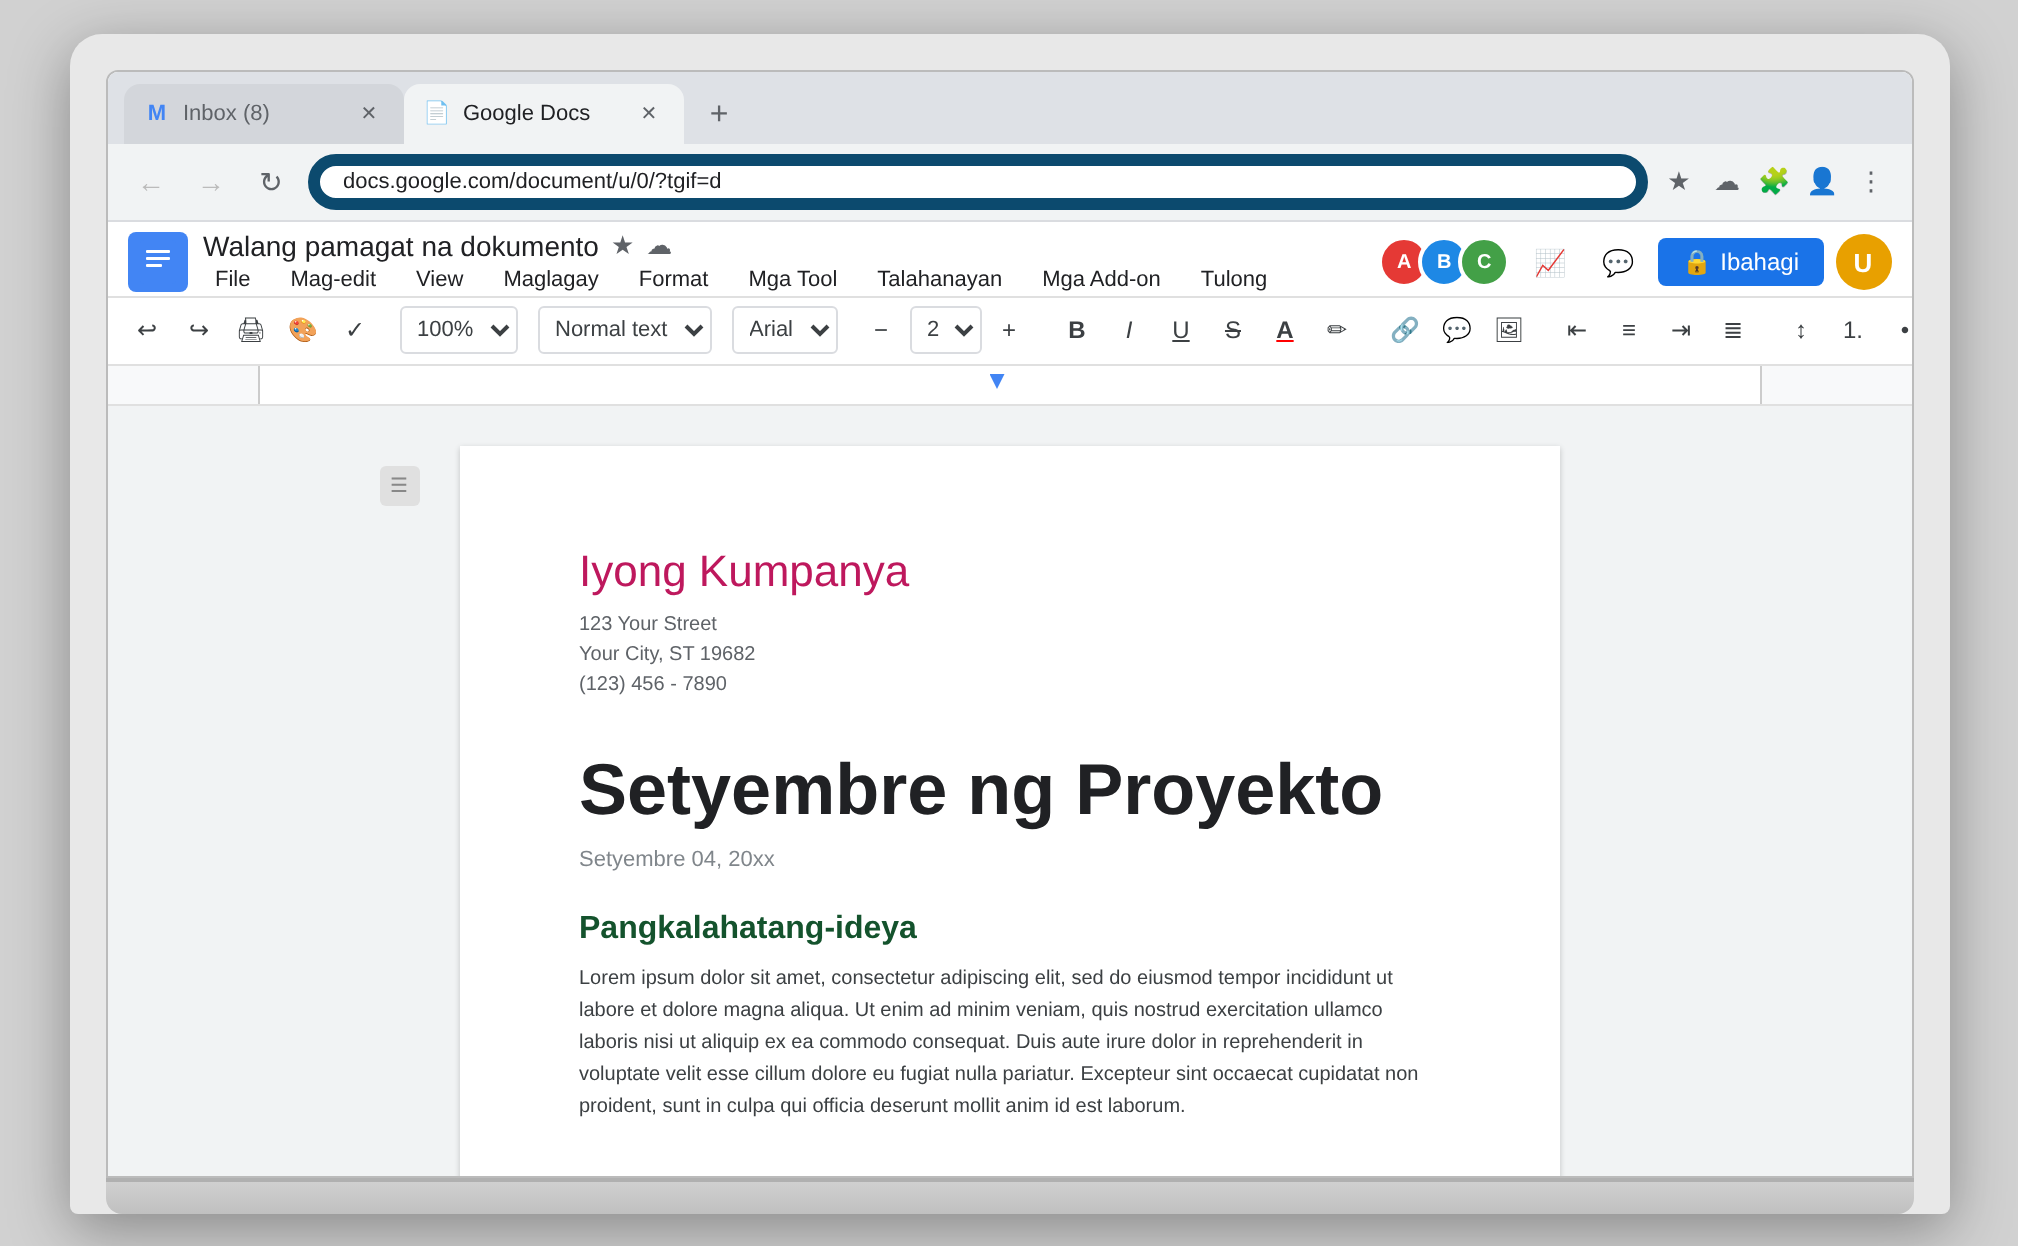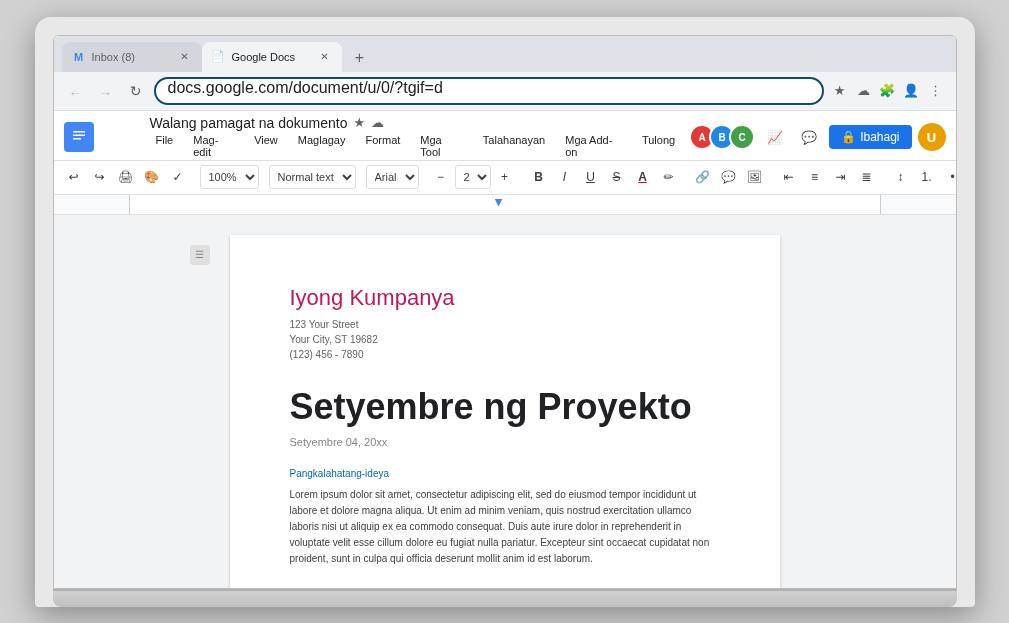--- a/index.html
+++ b/index.html
@@ -127,26 +127,27 @@
       color: #5f6368;
       cursor: pointer;
       border: none;
       background: none;
     }
     .nav-btn.disabled { color: #bbb; cursor: default; }
     .address-input {
       flex: 1;
       height: 28px;
       background: #fff;
-      border: 2px solid #0c4a6e;
+      border: 6px solid #0c4a6e;
       border-radius: 14px;
       padding: 0 12px;
-      font-size: 16px;
+      font-size: 11px;
       color: #202124;
       display: flex;
+      align-items: center;
     }
     .address-actions {
       display: flex;
       gap: 4px;
       align-items: center;
     }
     .browser-icon {
       width: 20px;
       height: 20px;
       display: flex;
@@ -176,21 +177,20 @@
       justify-content: center;
       color: white;
       font-size: 16px;
       font-weight: bold;
       flex-shrink: 0;
     }
     .docs-title-area {
       display: flex;
       flex-direction: column;
       flex: 1;
-      margin-left: 48px;
     }
     .docs-title {
       font-size: 14px;
       color: #202124;
       font-weight: 400;
     }
     .docs-menu {
       display: flex;
       gap: 8px;
       margin-top: 1px;
@@ -392,23 +392,23 @@
       color: #202124;
       margin-top: 24px;
       margin-bottom: 8px;
     }
     .project-date {
       font-size: 11px;
       color: #80868b;
       margin-bottom: 20px;
     }
     .section-heading {
-      font-size: 10px;
-      font-weight: normal;
-      color: #0369a1;
+      font-size: 16px;
+      font-weight: bold;
+      color: #14532d;
       margin-bottom: 8px;
     }
     .body-text {
       font-size: 10px;
       color: #3c4043;
       line-height: 1.6;
     }
 
     
     .doc-area::-webkit-scrollbar { width: 8px; }

